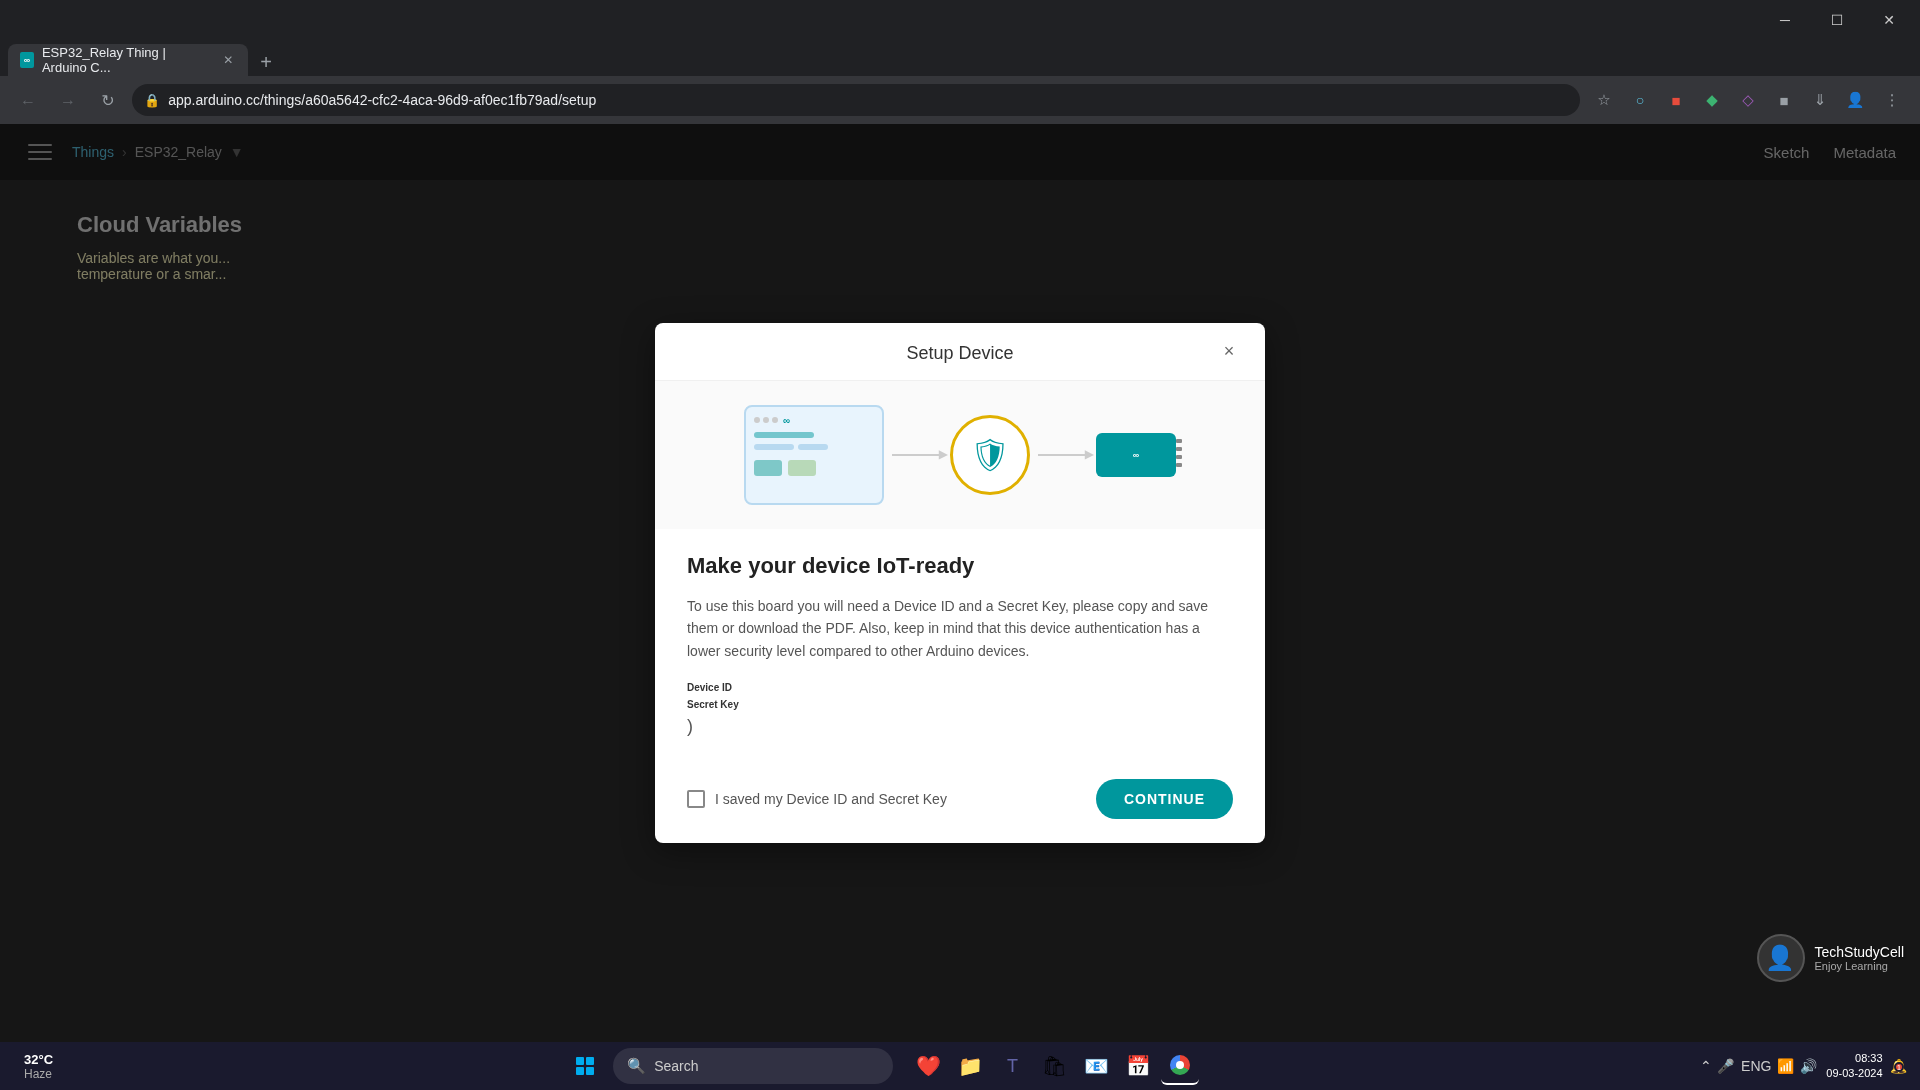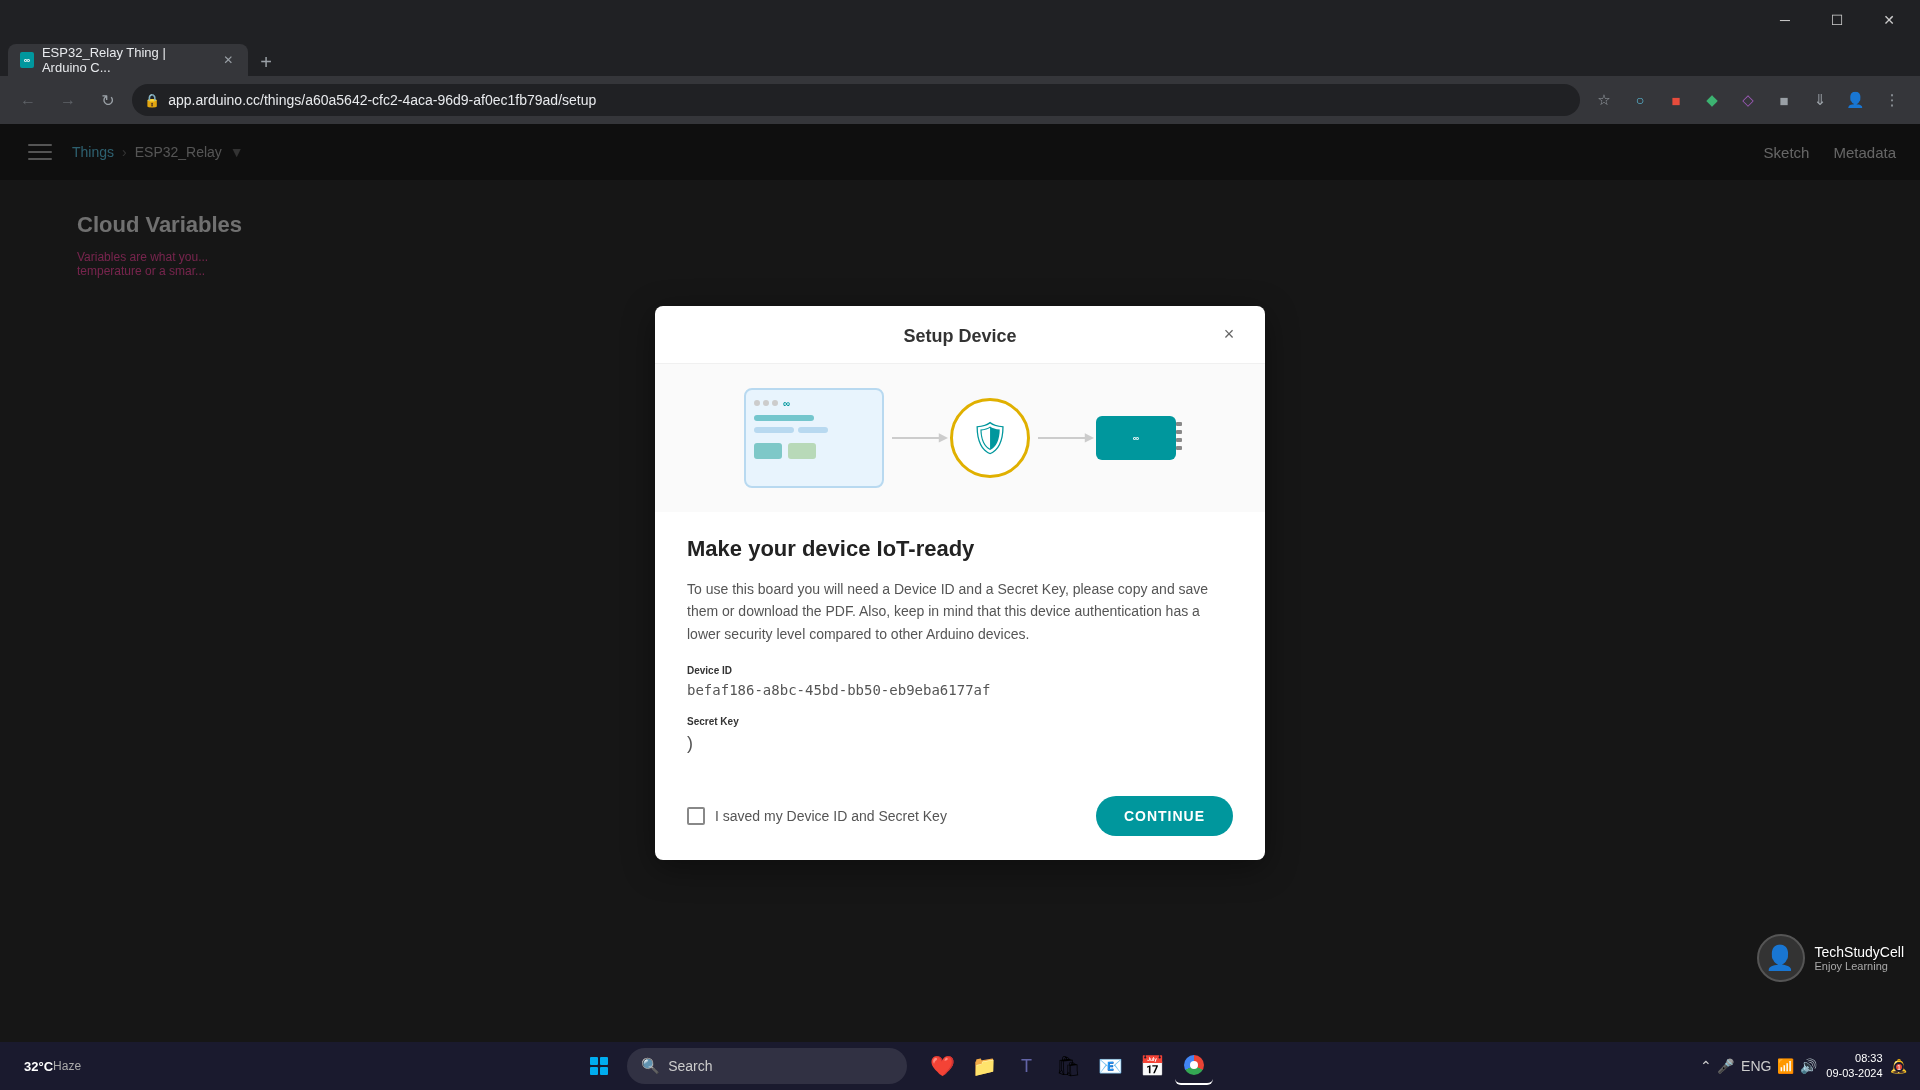--- a/index.html
+++ b/index.html
@@ -219,22 +219,22 @@
       padding: 32px 77px;
       color: #ccc;
     }
     .section-title {
       font-size: 22px;
       font-weight: 600;
       color: #e0e0e0;
       margin-bottom: 12px;
     }
     .section-desc {
-      font-size: 12px;
-      color: #ec4899;
+      font-size: 14px;
+      color: #fef9c3;
       max-width: 600px;
     }
 
     
     .modal-overlay {
       position: absolute;
       top: 0; left: 0; right: 0; bottom: 0;
       background: rgba(0,0,0,0.5);
       display: flex;
       align-items: center;
@@ -253,21 +253,21 @@
     .modal-header {
       display: flex;
       align-items: center;
       justify-content: center;
       padding: 20px 24px 16px;
       border-bottom: 1px solid #f0f0f0;
       position: relative;
     }
     .modal-title {
       font-size: 18px;
-      font-weight: 700;
+      font-weight: 400;
       color: #333;
     }
     .modal-close {
       position: absolute;
       right: 20px;
       top: 50%;
       transform: translateY(-50%);
       width: 32px;
       height: 32px;
       border-radius: 50%;
@@ -477,21 +477,21 @@
       width: 100%;
       height: 48px;
       background: #1a1a2e;
       display: flex;
       align-items: center;
       padding: 0 12px;
       z-index: 200;
     }
     .weather-widget {
       display: flex;
-      flex-direction: row;
+      flex-direction: column;
       align-items: flex-start;
       padding: 0 12px;
       color: white;
       font-size: 12px;
     }
     .weather-temp { font-weight: 600; font-size: 13px; }
     .weather-condition { color: #aaa; }
     .taskbar-center {
       flex: 1;
       display: flex;
@@ -756,21 +756,20 @@
             <div class="illus-pin"></div>
           </div>
         </div>
       </div>
 
       <div class="modal-body">
         <div class="modal-main-title">Make your device IoT-ready</div>
         <div class="modal-desc">To use this board you will need a Device ID and a Secret Key, please copy and save them or download the PDF. Also, keep in mind that this device authentication has a lower security level compared to other Arduino devices.</div>
 
         <div class="field-label">Device ID</div>
-        <div class="field-value">befaf186-a8bc-45bd-bb50-eb9eba6177af</div>
 
         <div class="field-label">Secret Key</div>
         <div class="secret-key-value">)</div>
 
       </div>
 
       <div class="modal-footer">
         <div class="checkbox-row">
           <div class="checkbox"></div>
           <span class="checkbox-label">I saved my Device ID and Secret Key</span>

